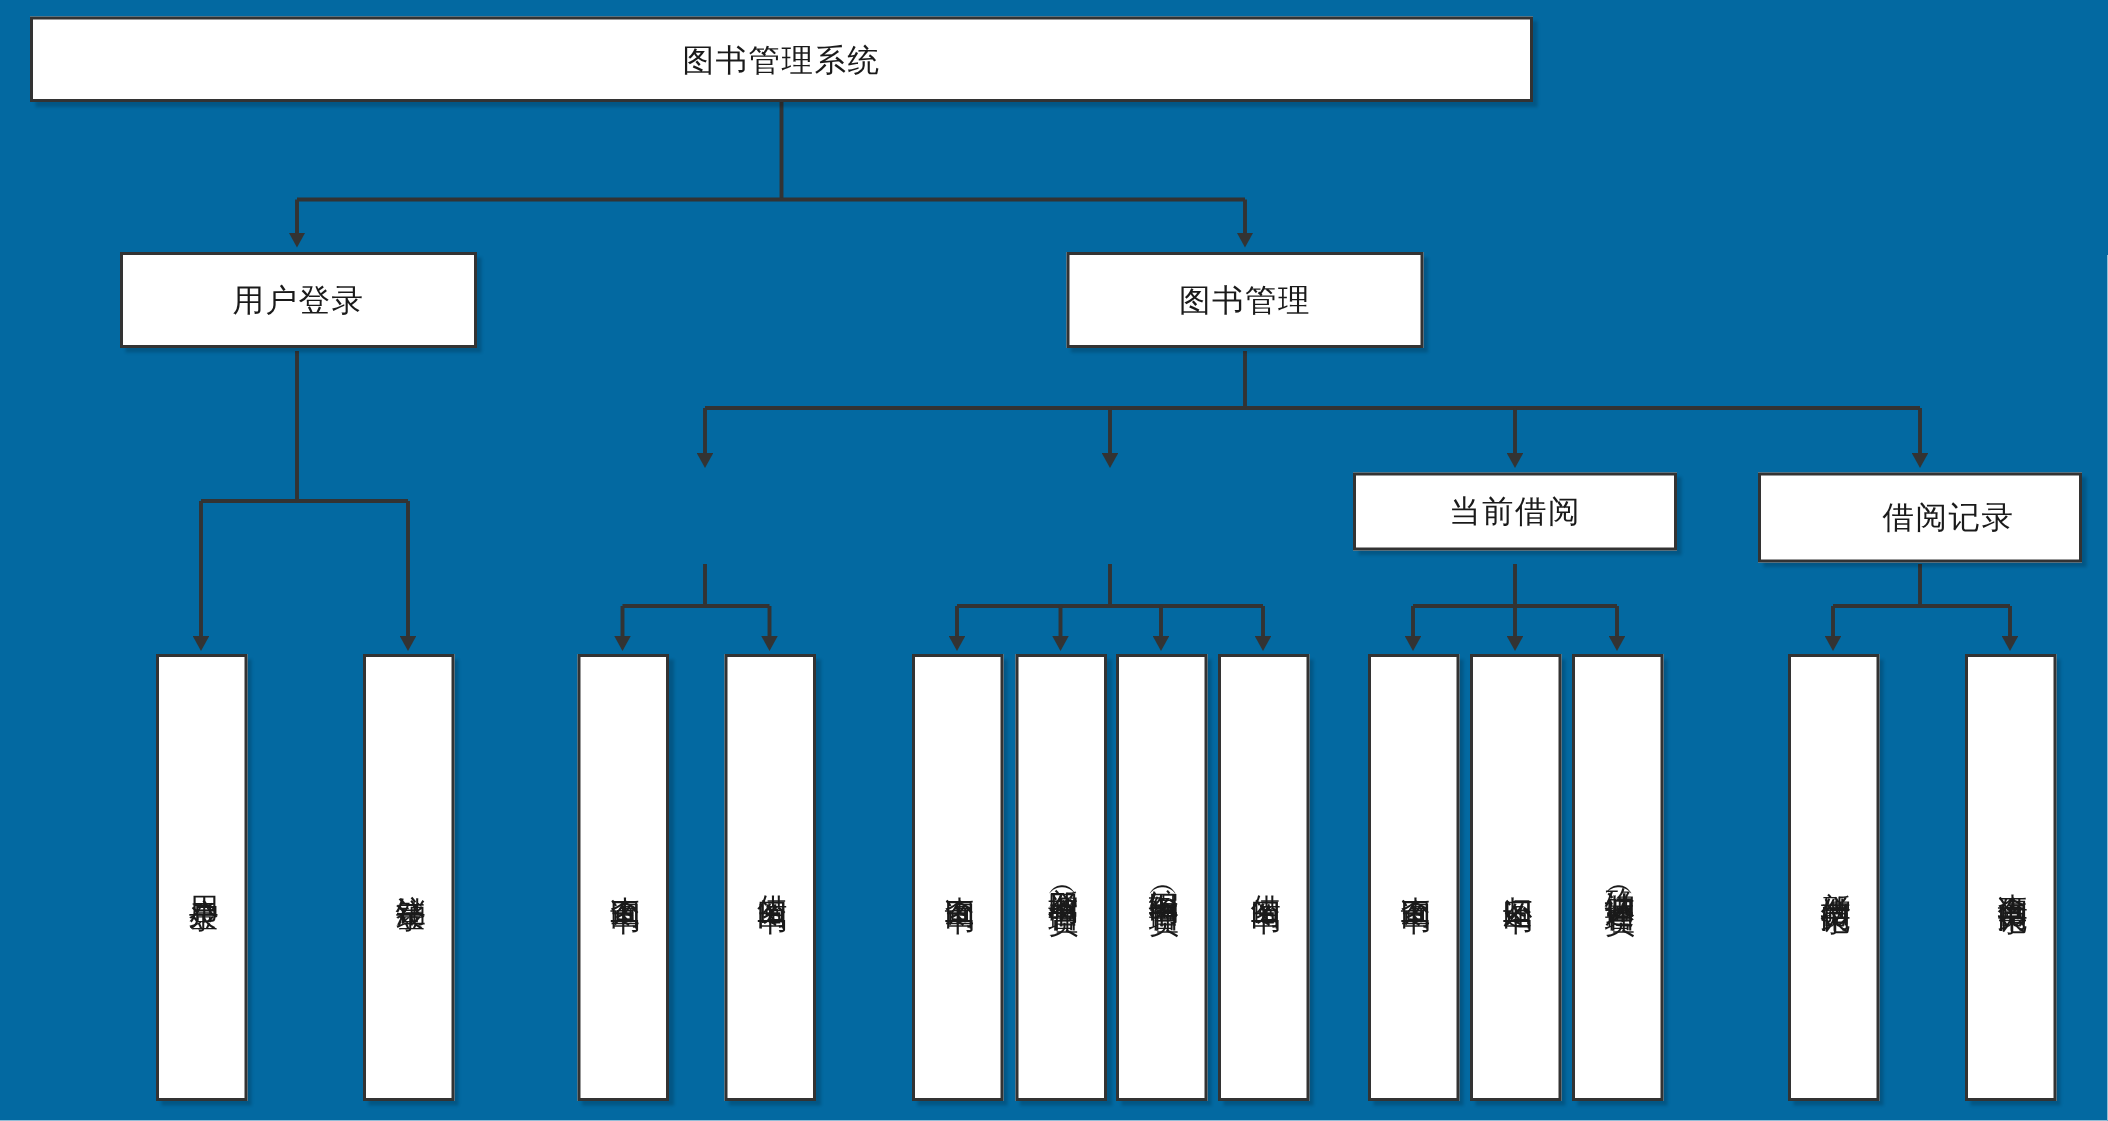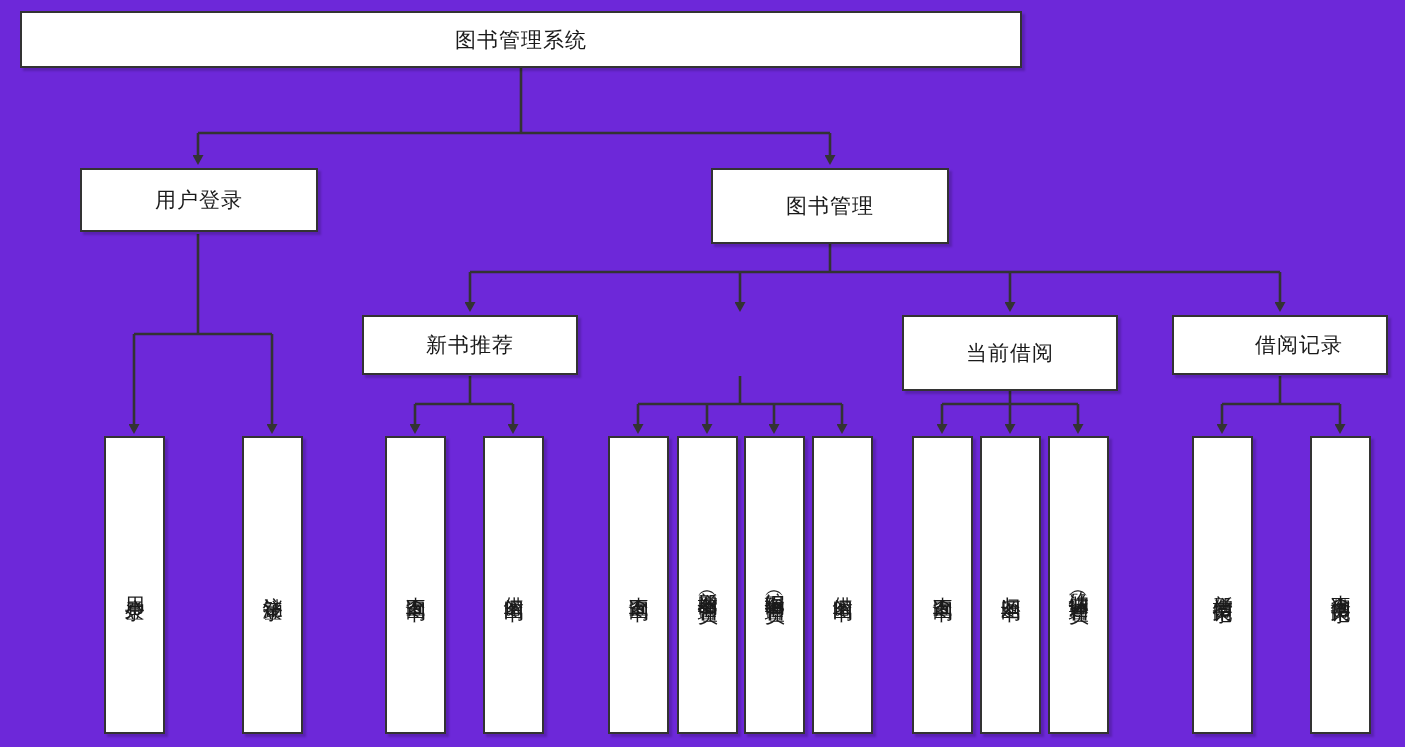--- a/index.html
+++ b/index.html
@@ -7,21 +7,21 @@
     padding: 0;
     background: #ffffff;
   }
   body {
     font-family: "Liberation Sans", "DejaVu Sans", sans-serif;
   }
   #canvas {
     position: relative;
     width: 1405px;
     height: 747px;
-    background: #6d28d9;
+    background: #0369a1;
     overflow: hidden;
   }
   svg.wires {
     position: absolute;
     left: 0;
     top: 0;
     width: 1405px;
     height: 747px;
     pointer-events: none;
   }
@@ -131,26 +131,25 @@
       <path d="M1222,404 L1340,404"></path>
       <path d="M1222,404 L1222,425" marker-end="url(#arrow)"></path>
       <path d="M1340,404 L1340,425" marker-end="url(#arrow)"></path>
     </g>
   </svg>
 
   <div class="node horiz" style="left:20px; top:11px; width:1002px; height:57px;">图书管理系统</div>
 
   <div class="node horiz" style="left:80px; top:168px; width:238px; height:64px;">用户登录</div>
 
-  <div class="node horiz" style="left:711px; top:168px; width:238px; height:76px;">图书管理</div>
-
-  <div class="node horiz" style="left:362px; top:315px; width:216px; height:60px;">新书推荐</div>
-
-
-  <div class="node horiz" style="left:902px; top:315px; width:216px; height:76px;">当前借阅</div>
+  <div class="node horiz" style="left:711px; top:168px; width:238px; height:64px;">图书管理</div>
+
+
+
+  <div class="node horiz" style="left:902px; top:315px; width:216px; height:52px;">当前借阅</div>
 
   <div class="node horiz" style="left:1172px; top:315px; width:216px; height:60px;padding-left:38px;">借阅记录</div>
 
   <div class="node vert" style="left:104px; top:436px; width:61px; height:298px;">
     <span class="vtext">用户登录</span>
   </div>
 
   <div class="node vert" style="left:242px; top:436px; width:61px; height:298px;">
     <span class="vtext">注销登录</span>
   </div>

